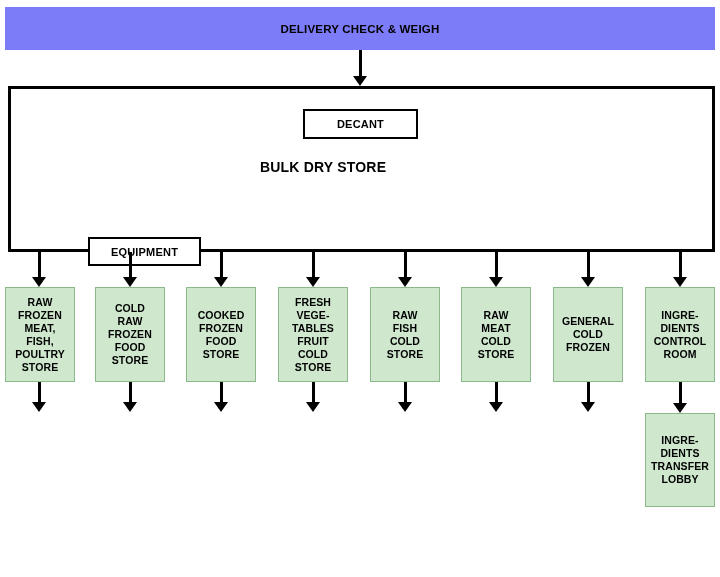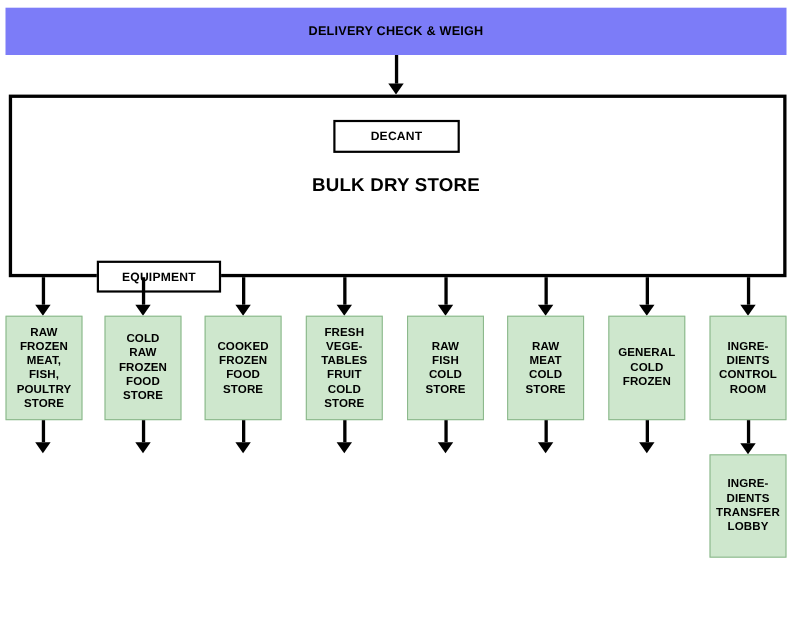--- a/index.html
+++ b/index.html
@@ -30,21 +30,21 @@
     position:absolute;background:#ffffff;border:2px solid var(--line,#000);
     display:flex;align-items:center;justify-content:center;
     font-size:11px;text-align:right;letter-spacing:0.2px;
   }
   .decant{left:303px;top:109px;width:115px;height:30px;}
   .equipment{left:88px;top:201px;width:113px;height:29px;margin-top:36px;}
   .disposables{left:302px;top:201px;width:116px;height:29px;}
   .dry-provisions{left:509px;top:201px;width:114px;height:29px;}
   .bulk-label{
     position:absolute;left:260px;top:159px;width:200px;
-    text-align:center;font-size:17px;letter-spacing:0.2px;
+    font-size:14px;letter-spacing:0.2px;
   }
   .store{
     position:absolute;top:287px;width:70px;height:95px;
     background:var(--store-fill,#cee7cd);border:1px solid var(--store-border,#8cb98c);
     display:flex;align-items:center;justify-content:center;
     text-align:center;white-space:pre-line;
     font-size:10.5px;line-height:13px;letter-spacing:0.1px;
   }
   .lobby{
     position:absolute;left:645px;top:413px;width:70px;height:94px;

